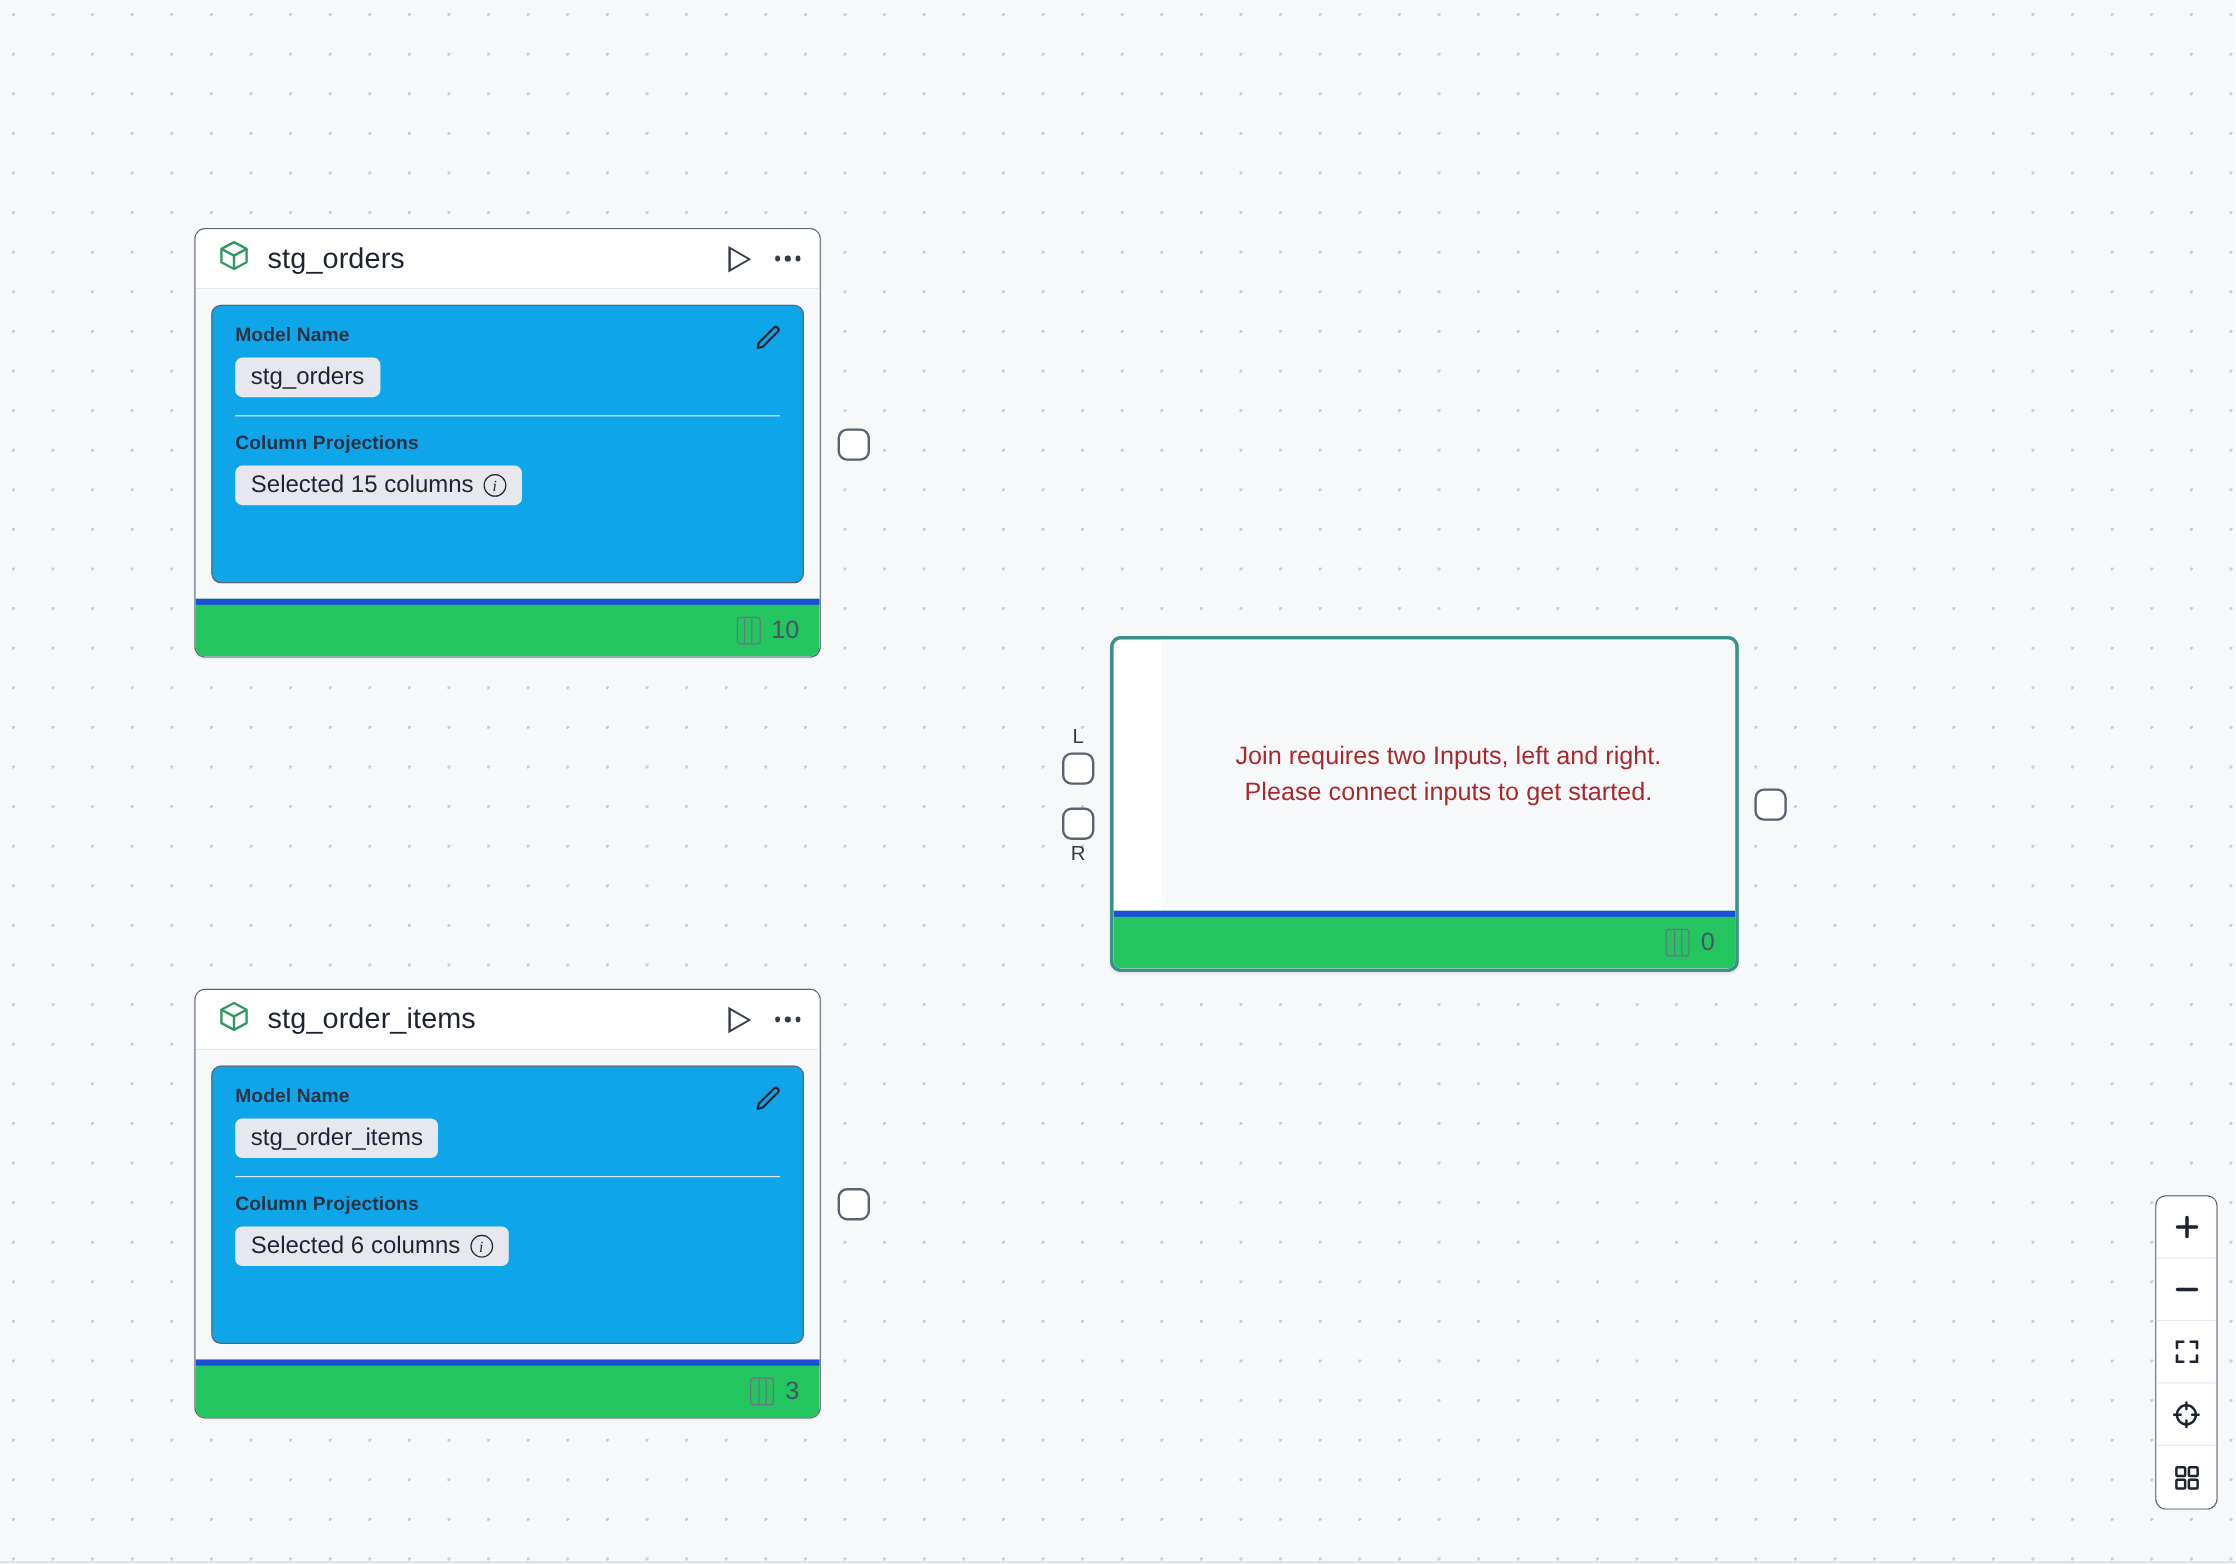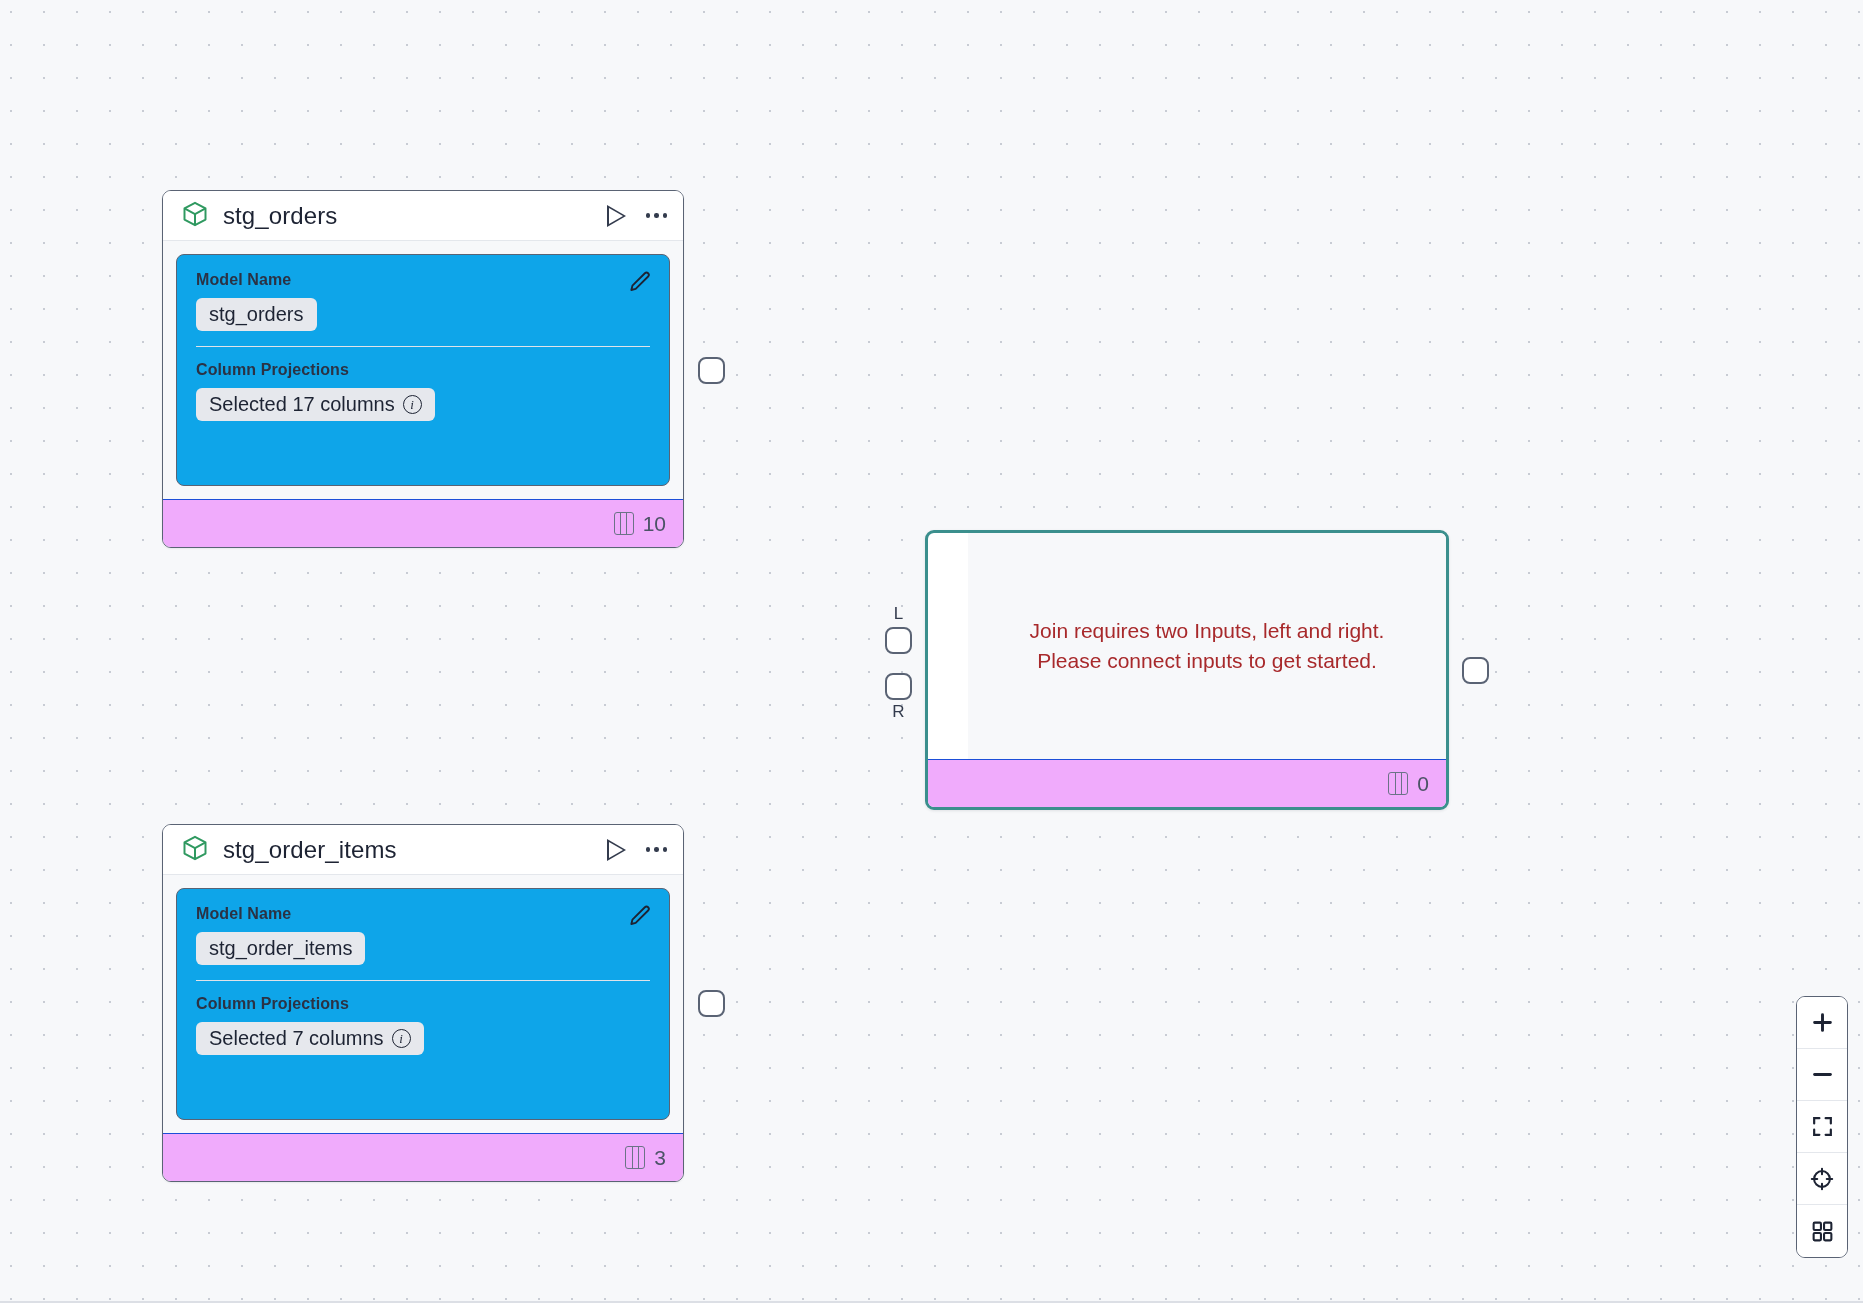--- a/index.html
+++ b/index.html
@@ -141,22 +141,22 @@
     font-style: italic;
     font-family: "Liberation Serif", serif;
     line-height: 1;
     color: #1d2333;
   }
 
   
   .node-footer {
     flex: 0 0 auto;
     height: 48px;
-    border-top: 1px solid #1d4ed8;
-    background: #f0abfc;
+    border-top: 5px solid #1d4ed8;
+    background: #22c55e;
     display: flex;
     align-items: center;
     justify-content: flex-end;
     padding-right: 17px;
     gap: 9px;
   }
   .col-count { font-size: 21px; color: #4b5366; }
 
   
   .cols-ico {
@@ -268,21 +268,21 @@
 
         <div class="panel-label">Model Name</div>
         <div class="chip">
           <span>stg_orders</span>
         </div>
 
         <div class="divider"></div>
 
         <div class="panel-label">Column Projections</div>
         <div class="chip">
-          <span>Selected 17 columns</span>
+          <span>Selected 15 columns</span>
           <span class="info-circ">i</span>
         </div>
       </div>
     </div>
 
     <div class="node-footer">
       <span class="cols-ico">
           <span></span>
           <span></span>
           <span></span>
@@ -350,21 +350,21 @@
 
         <div class="panel-label">Model Name</div>
         <div class="chip">
           <span>stg_order_items</span>
         </div>
 
         <div class="divider"></div>
 
         <div class="panel-label">Column Projections</div>
         <div class="chip">
-          <span>Selected 7 columns</span>
+          <span>Selected 6 columns</span>
           <span class="info-circ">i</span>
         </div>
       </div>
     </div>
 
     <div class="node-footer">
       <span class="cols-ico">
           <span></span>
           <span></span>
           <span></span>

